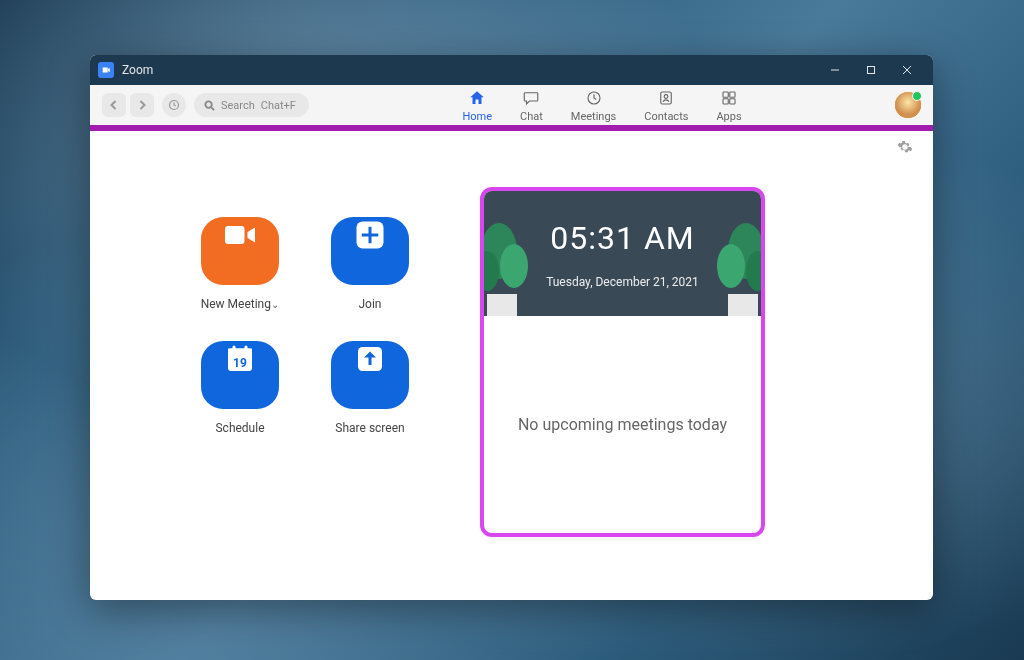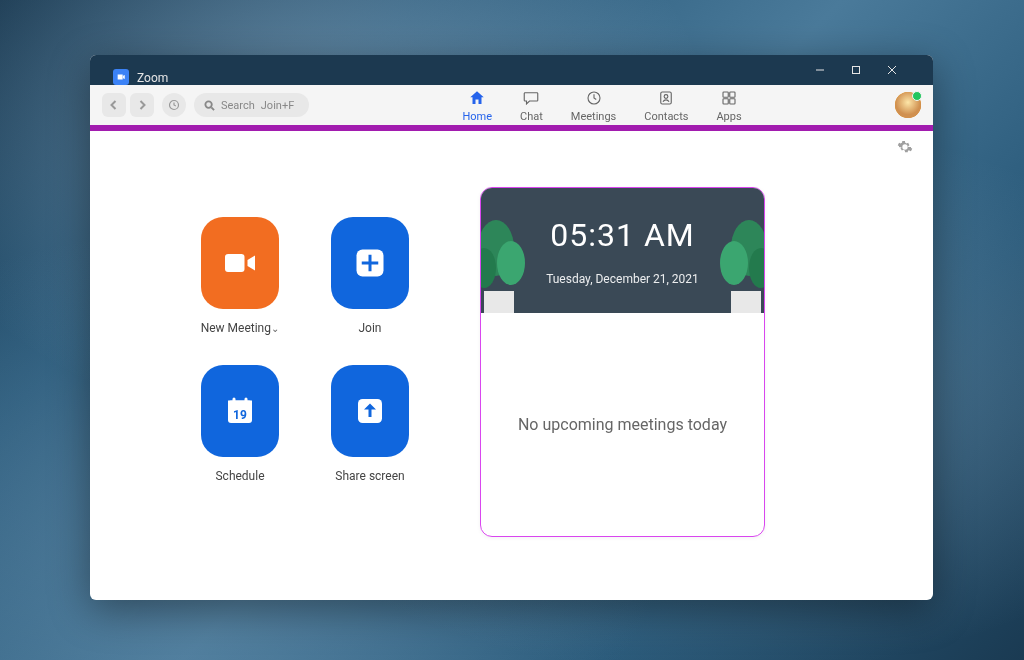--- a/index.html
+++ b/index.html
@@ -35,22 +35,22 @@
       box-shadow: 0 10px 40px rgba(0,0,0,0.4);
       overflow: hidden;
       display: flex;
       flex-direction: column;
     }
     
     .titlebar {
       height: 30px;
       background: #1c3950;
       display: flex;
-      align-items: flex-end;
-      padding: 0 23px;
+      align-items: center;
+      padding: 0 8px;
       color: #e5e5e5;
       font-size: 12px;
       flex-shrink: 0;
     }
     .titlebar-icon {
       width: 16px;
       height: 16px;
       background: #3b82f6;
       border-radius: 3px;
       margin-right: 8px;
@@ -197,42 +197,41 @@
     }
     .action {
       display: flex;
       flex-direction: column;
       align-items: center;
       gap: 12px;
       cursor: pointer;
     }
     .action-tile {
       width: 78px;
-      height: 92px;
+      height: 68px;
       border-radius: 22px;
       display: flex;
-      align-items: center;
       justify-content: center;
     }
     .tile-orange { background: #f26d21; }
     .tile-blue { background: #1066dd; }
     .action-tile svg { width: 36px; height: 36px; fill: #fff; }
     .action-label {
       font-size: 12px;
       color: #444;
       display: flex;
       align-items: center;
     }
     .chevron-sm { font-size: 10px; color: #666; }
     
     .card {
       flex: 1;
       max-width: 285px;
       height: 350px;
-      border: 1px solid #d946ef;
+      border: 4px solid #d946ef;
       border-radius: 12px;
       overflow: hidden;
       display: flex;
       flex-direction: column;
       box-shadow: 0 1px 4px rgba(0,0,0,0.05);
     }
     .card-header {
       height: 125px;
       background: #3a4956;
       position: relative;
@@ -321,21 +320,21 @@
           <circle cx="6" cy="6" r="4.5" fill="none" stroke="currentColor" stroke-width="1.2"></circle>
           <polyline points="6,3.5 6,6 7.8,7" fill="none" stroke="currentColor" stroke-width="1.2"></polyline>
         </svg>
     </div>
     <div class="search-box">
       <svg viewBox="0 0 12 12">
           <circle cx="5" cy="5" r="3.5"></circle>
           <line x1="8" y1="8" x2="11" y2="11"></line>
         </svg>
       <span>Search</span>
-      <span>Join+F</span>
+      <span>Chat+F</span>
     </div>
 
     <div class="tabs">
       <div class="tab active">
         <div class="tab-icon">
           <svg viewBox="0 0 24 24" fill="currentColor">
               <path d="M12 3l9 8h-3v9h-4v-6h-4v6H6v-9H3z"></path>
             </svg>
         </div>
         <span>Home</span>

